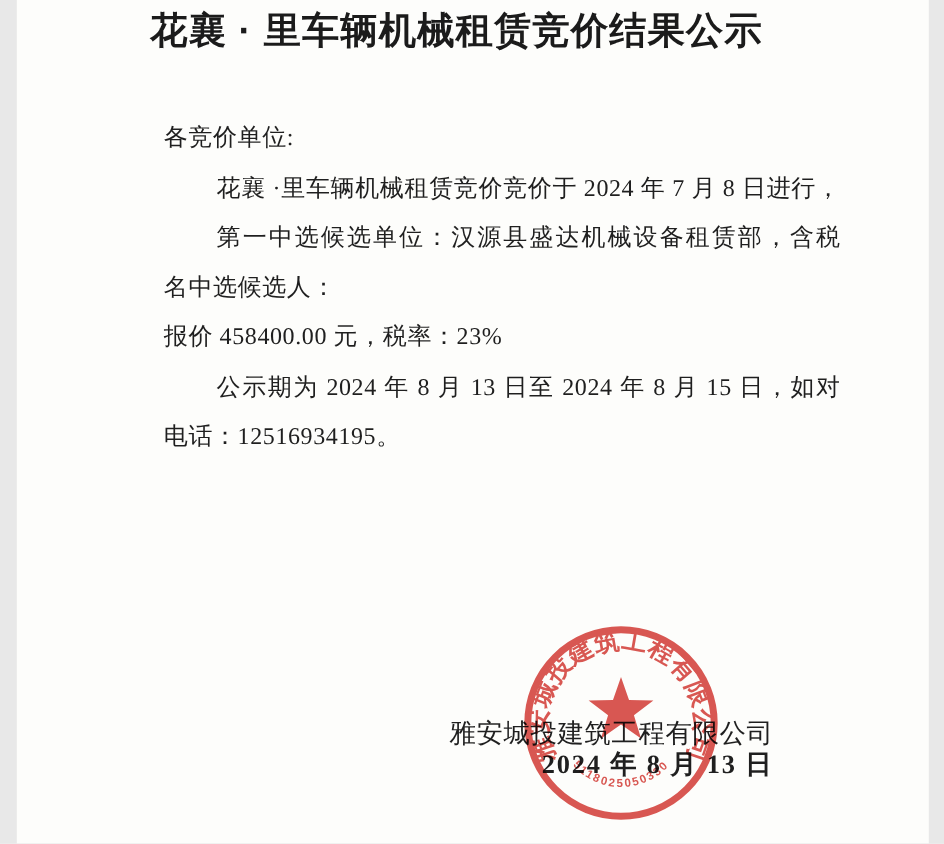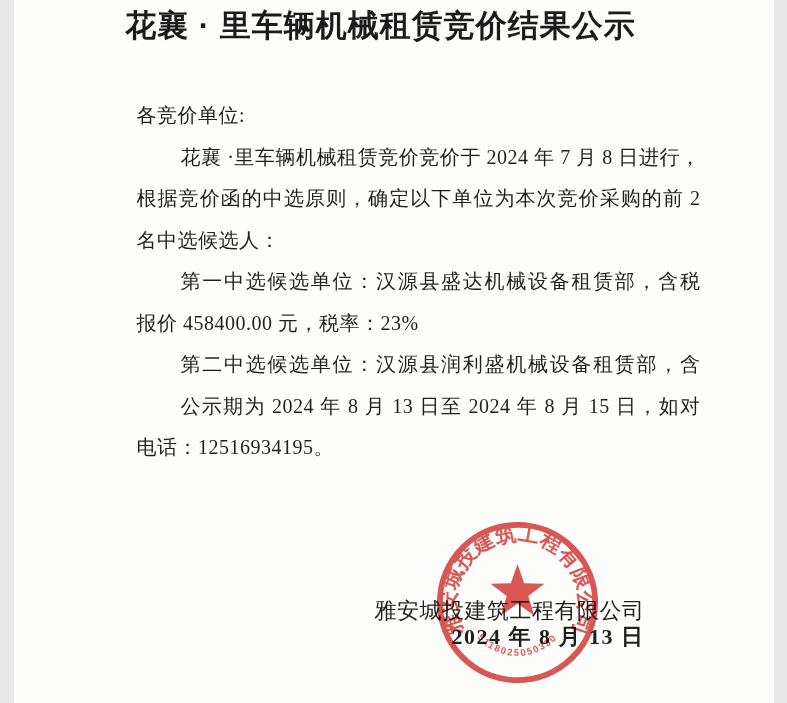--- a/index.html
+++ b/index.html
@@ -75,25 +75,23 @@
 </head>
 <body>
 
 <div class="page">
 
   <div class="title">花襄 · 里车辆机械租赁竞价结果公示</div>
 
   <div class="body-text">
     <div class="line">各竞价单位:</div>
     <div class="line fill indent">花襄 ·里车辆机械租赁竞价竞价于 2024 年 7 月 8 日进行，</div>
-    <div class="line fill">根据竞价函的中选原则，确定以下单位为本次竞价采购的前 2</div>
+    <div class="line fill indent">第一中选候选单位：汉源县盛达机械设备租赁部，含税</div>
     <div class="line">名中选候选人：</div>
-    <div class="line fill indent">第一中选候选单位：汉源县盛达机械设备租赁部，含税</div>
     <div class="line">报价 458400.00 元，税率：23%</div>
-    <div class="line fill indent">第二中选候选单位：汉源县润利盛机械设备租赁部，含</div>
     <div class="line fill indent">公示期为 2024 年 8 月 13 日至 2024 年 8 月 15 日，如对</div>
     <div class="line">电话：12516934195。</div>
   </div>
 
   <div class="signature">
     <div class="company">雅安城投建筑工程有限公司</div>
     <div class="date">2024 年 8 月 13 日</div>
   </div>
 
   <div class="stamp">

